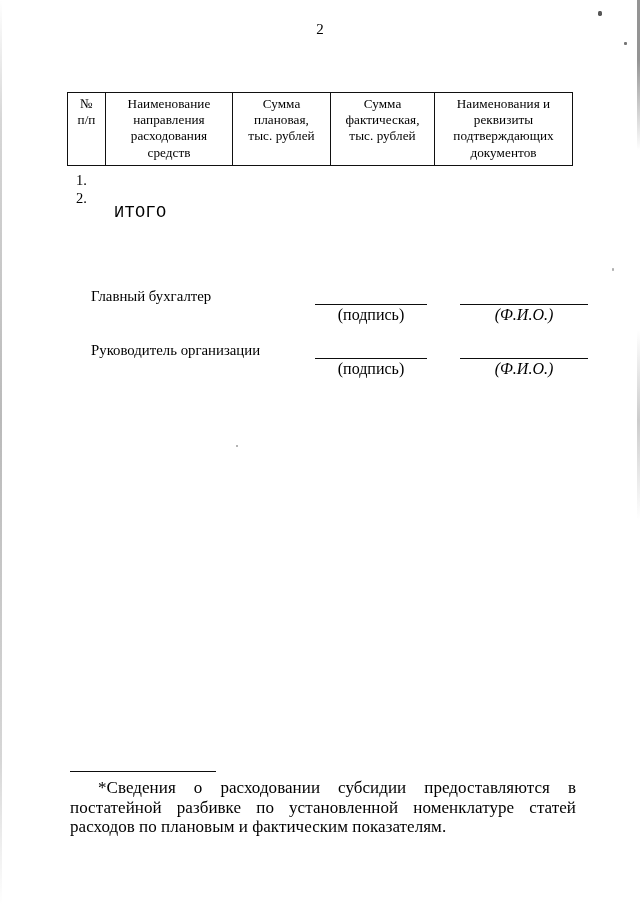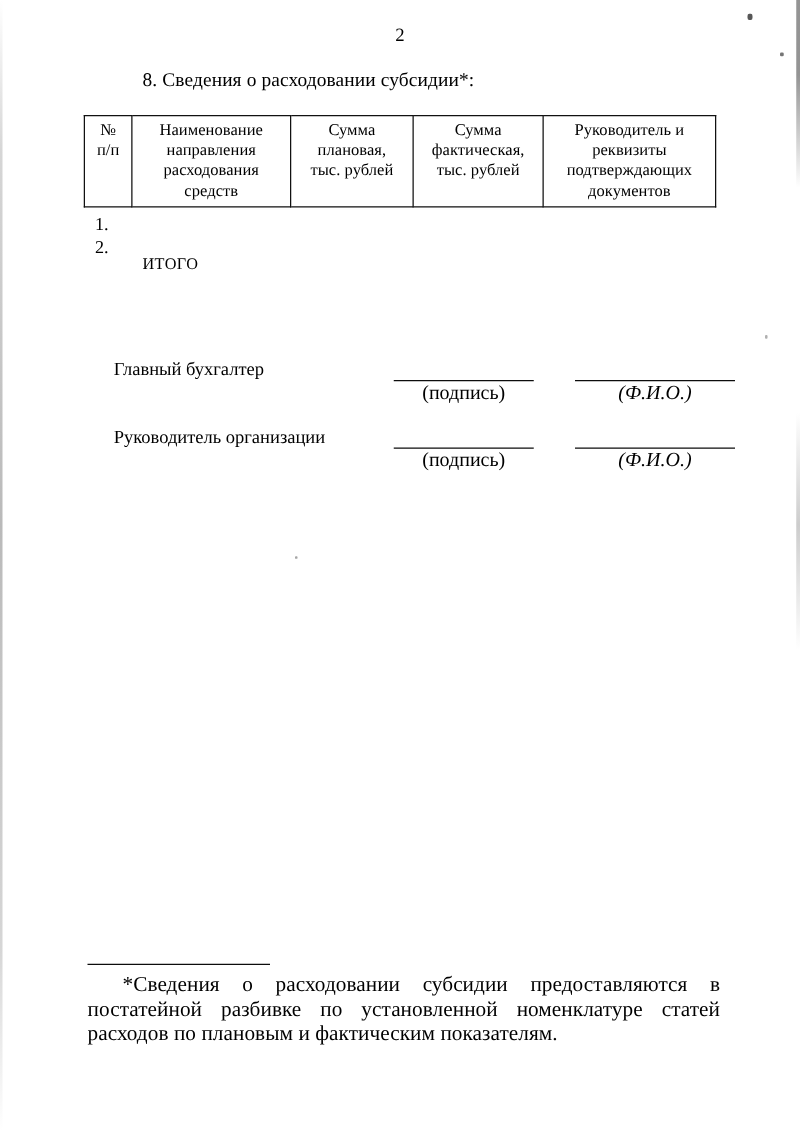--- a/index.html
+++ b/index.html
@@ -112,23 +112,24 @@
     left: 76px;
     top: 171px;
     font-size: 14.5px;
     line-height: 18px;
   }
   .row-list div { white-space: nowrap; }
   .total-label {
     position: absolute;
     left: 114px;
     top: 203px;
-    font-size: 13px;
+    font-size: 17px;
     letter-spacing: .3px;
     white-space: nowrap;
+    font-family: Liberation Mono, monospace;
   }
 
   
   .sign-block { position: absolute; left: 0; top: 0; width: 640px; }
   .sign-row { position: absolute; left: 16px; width: 640px; height: 44px; }
   .sign-row-1 { top: 288px; }
   .sign-row-2 { top: 342px; }
 
   .sign-role {
     position: absolute;
@@ -186,21 +187,20 @@
 
   <div class="scan-edge-left"></div>
   <div class="scan-edge-right"></div>
   <div class="speck speck-a"></div>
   <div class="speck speck-b"></div>
   <div class="speck speck-c"></div>
   <div class="speck speck-d"></div>
 
   <div class="page-number">2</div>
 
-  <div class="section-heading">8. Сведения о расходовании субсидии*:</div>
 
   <table class="subsidy-table">
     <colgroup>
       <col class="col-num">
       <col class="col-direction">
       <col class="col-plan">
       <col class="col-fact">
       <col class="col-docs">
     </colgroup>
     <thead>
@@ -219,21 +219,21 @@
           <span>Сумма</span><br>
           <span>плановая,</span><br>
           <span>тыс. рублей</span>
         </th>
         <th>
           <span>Сумма</span><br>
           <span>фактическая,</span><br>
           <span>тыс. рублей</span>
         </th>
         <th>
-          <span>Руководитель и</span><br>
+          <span>Наименования и</span><br>
           <span>реквизиты</span><br>
           <span>подтверждающих</span><br>
           <span>документов</span>
         </th>
       </tr>
     </thead>
   </table>
 
   <div class="row-list">
     <div>1.</div>

